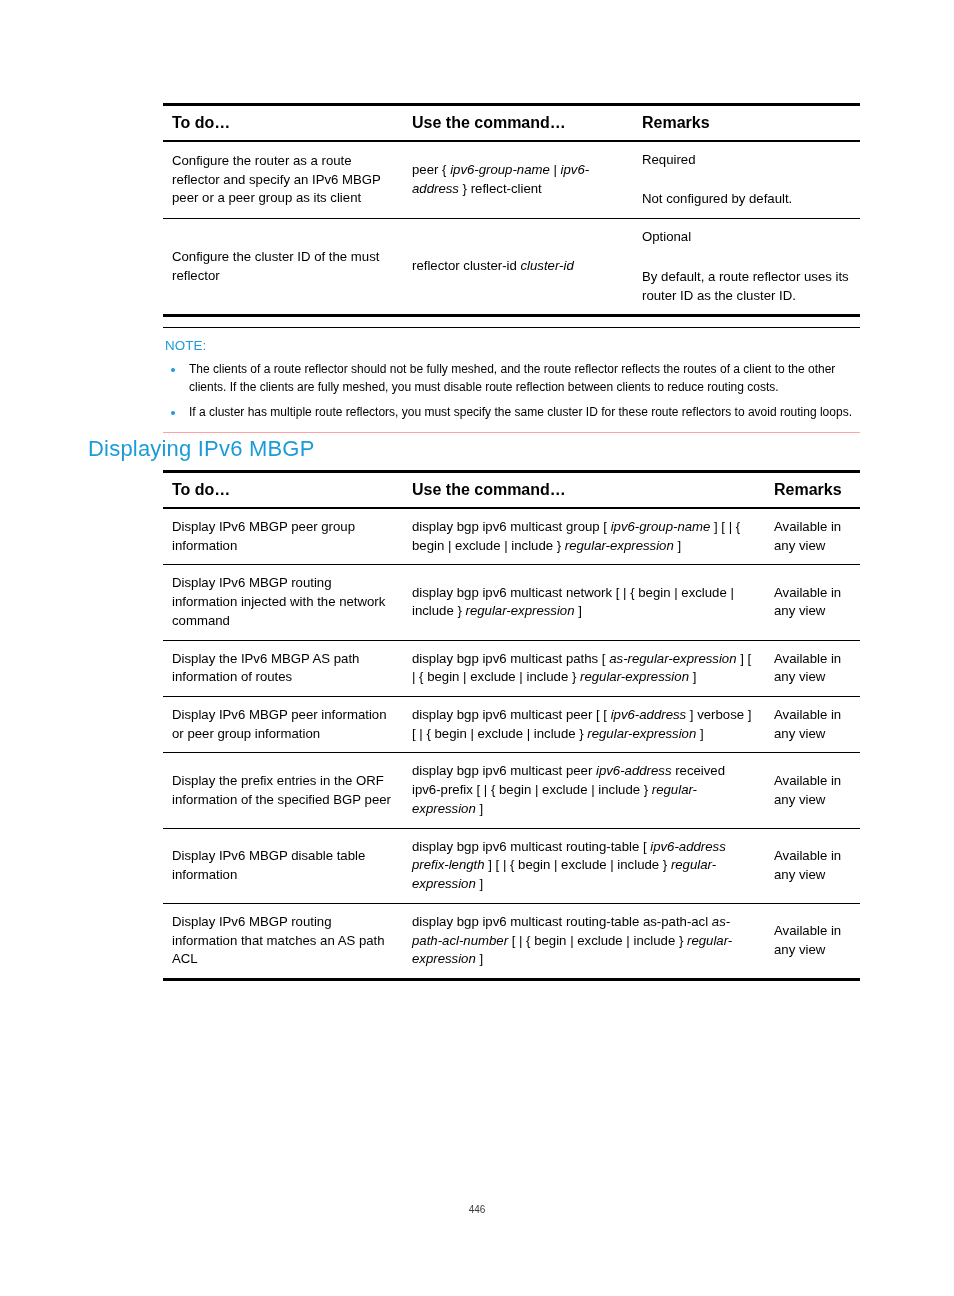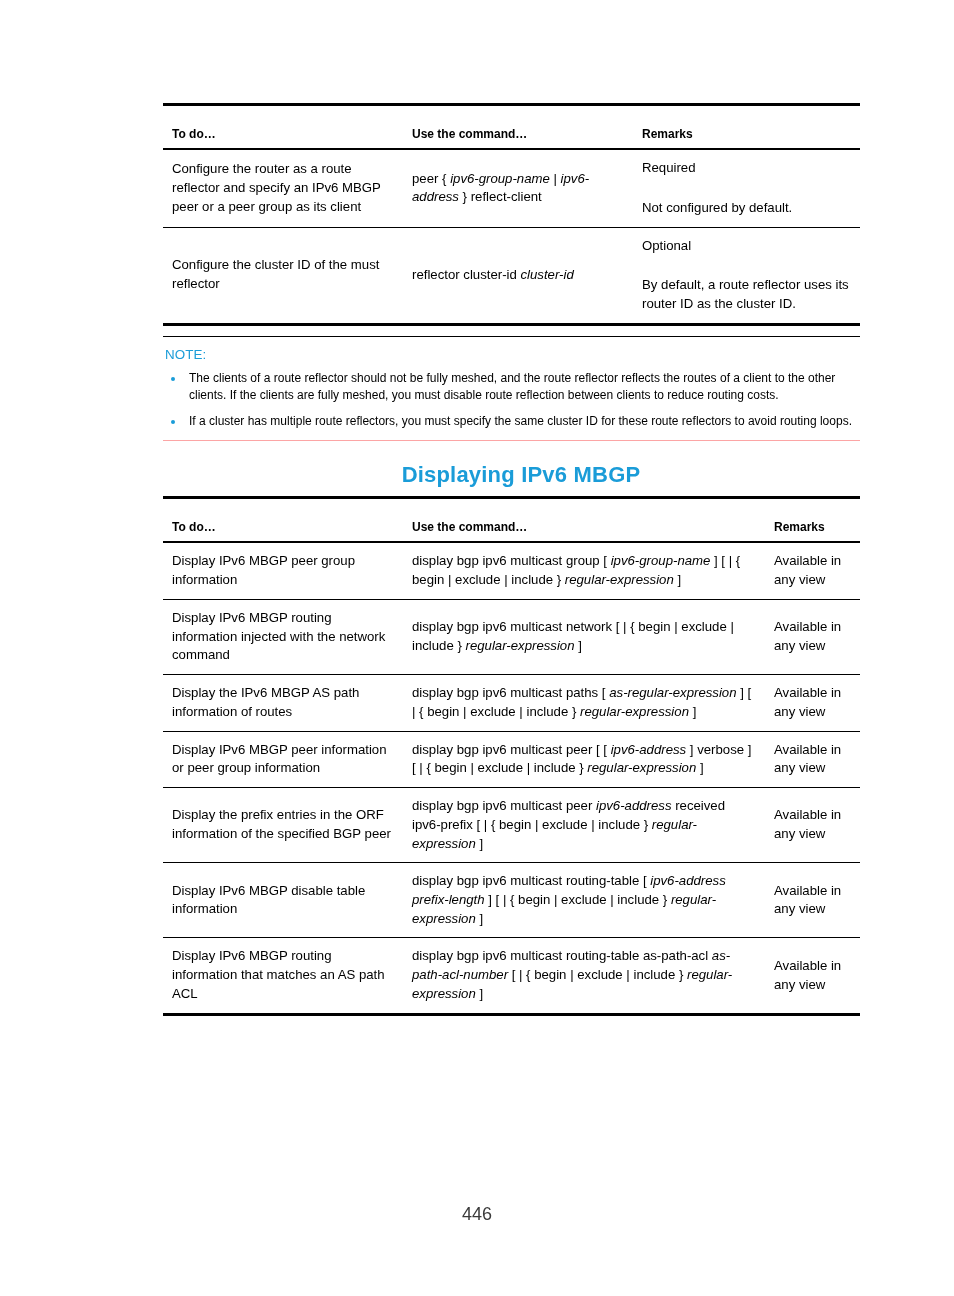--- a/index.html
+++ b/index.html
@@ -32,24 +32,24 @@
     text-align: left;
     vertical-align: middle;
     padding: 9px 10px 9px 9px;
     font-size: 13.2px;
     line-height: 1.42;
     font-weight: normal;
     border-top: 1px solid #000;
   }
   .cmd-table thead th {
     font-weight: bold;
-    font-size: 12px;
+    font-size: 16px;
     border-top: 3.2px solid #000;
     border-bottom: 2.2px solid #000;
-    padding-top: 20px;
+    padding-top: 6px;
     padding-bottom: 5px;
     vertical-align: bottom;
   }
   .cmd-table tbody tr:first-child td { border-top: none; }
   .cmd-table tbody tr:last-child td { border-bottom: 3.2px solid #000; }
 
   
   #table-reflector col.c1 { width: 240px; }
   #table-reflector col.c2 { width: 230px; }
   #table-reflector col.c3 { width: 227px; }
@@ -102,37 +102,36 @@
   h1.h-main {
     color: #1a9cd8;
     font-weight: normal;
     font-size: 31px;
     line-height: 1.1;
     margin: 38px 0 0 88px;
     letter-spacing: 0.2px;
   }
   h2.h-sub {
     color: #1a9cd8;
-    font-weight: bold;
+    font-weight: normal;
     font-size: 22px;
     line-height: 1.1;
-    margin: 22px 0 9px 88px;
+    margin: 4px 0 9px 88px;
     letter-spacing: 0.2px;
-    text-align: center;
   }
 
   .spacer-top { height: 103px; }
 
   
   .page-number {
     position: absolute;
     left: 0; right: 0;
     top: 1204px;
     text-align: center;
-    font-size: 18px;
+    font-size: 10px;
     color: #3b3b3b;
   }
 </style>
 </head>
 <body>
 
 <div class="page">
 
   <div class="spacer-top"></div>
 

